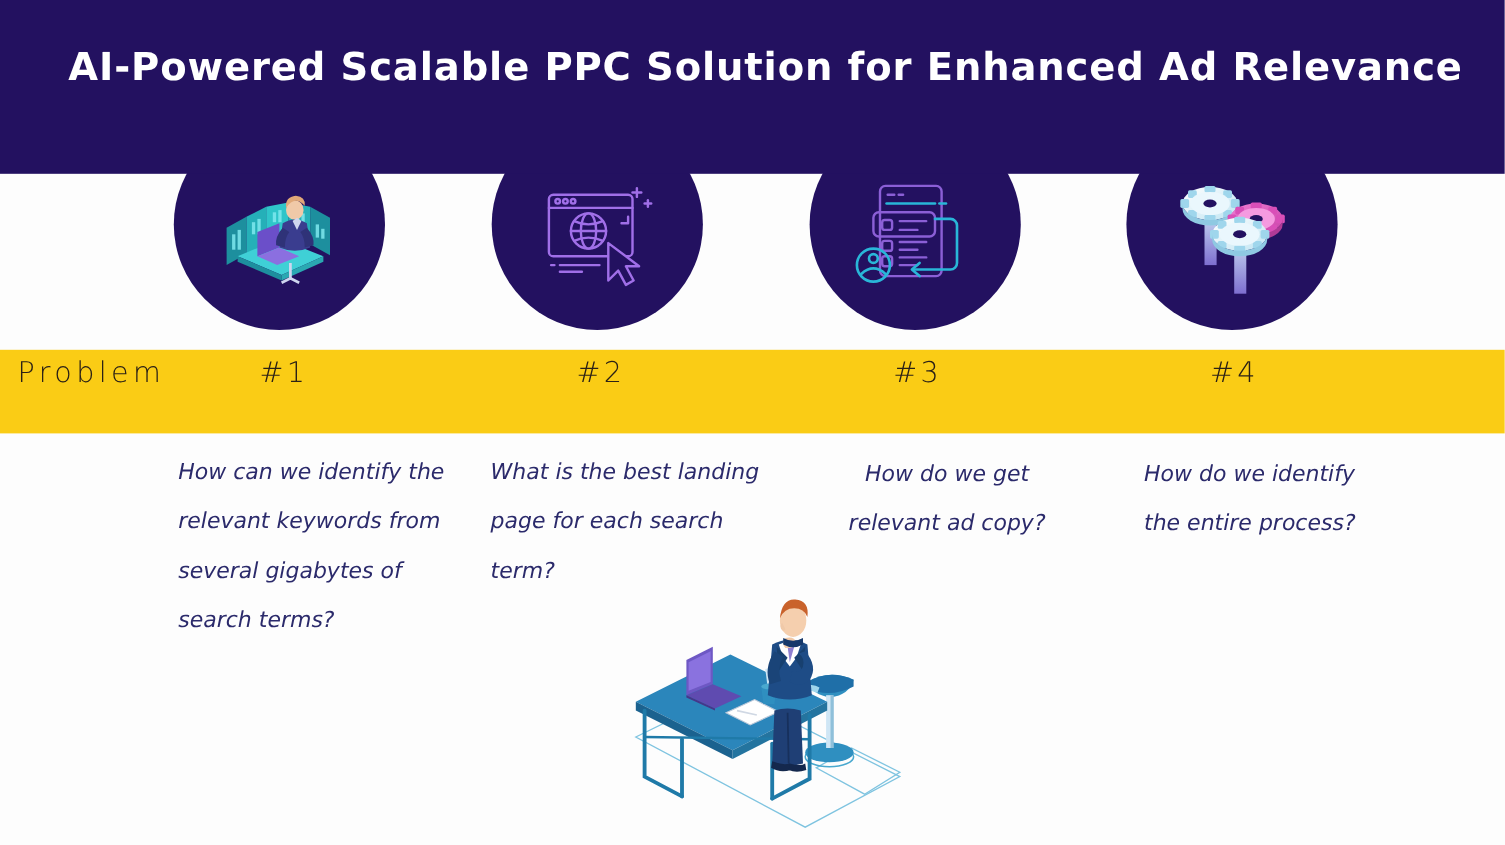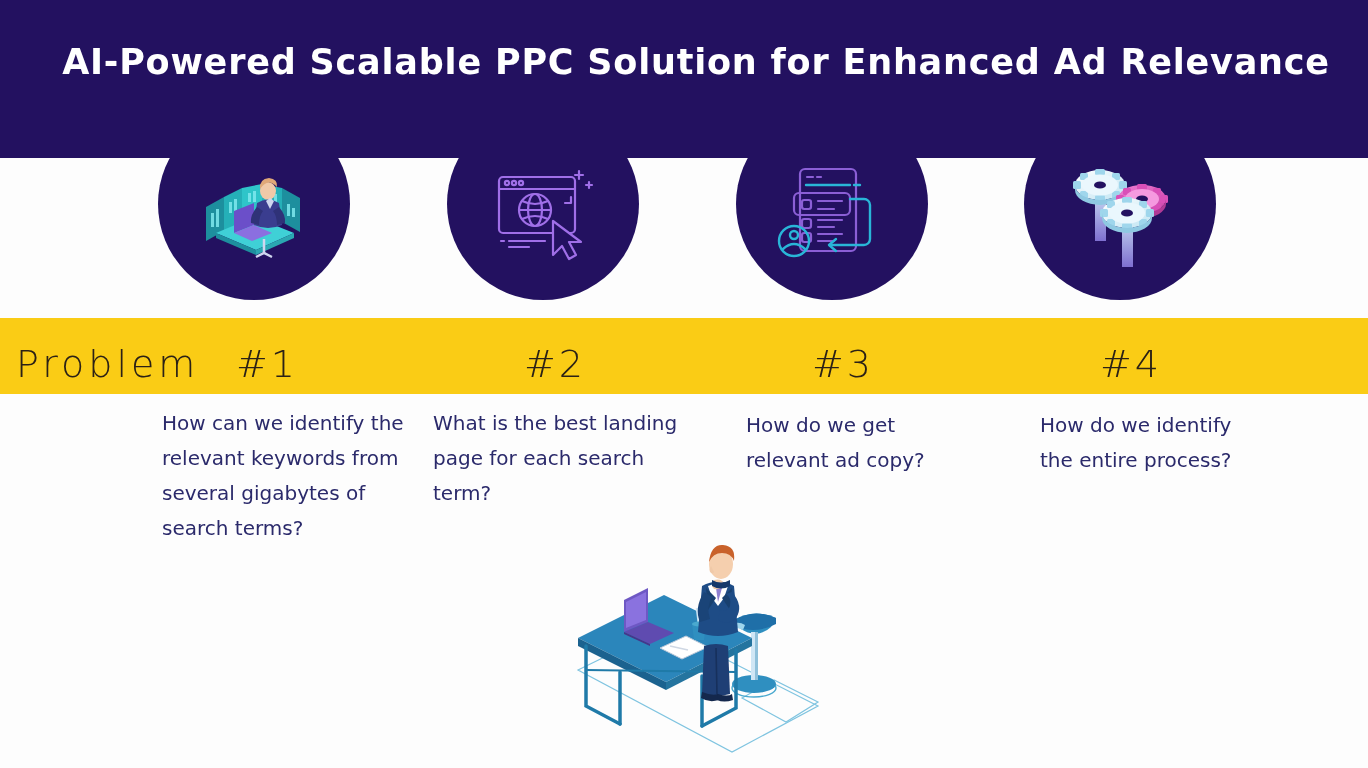--- a/index.html
+++ b/index.html
@@ -76,24 +76,24 @@
     position: absolute;
     left: 0;
     top: 318px;
     width: 1368px;
     height: 76px;
     background: #facc15;
     z-index: 3;
   }
   .band-label {
     position: absolute;
-    top: 342px;
+    top: 324px;
     color: #2b2116;
     font-family: "DejaVu Sans", sans-serif;
-    font-size: 38px;
+    font-size: 26px;
     font-weight: 300;
     letter-spacing: 3px;
     z-index: 4;
     white-space: nowrap;
   }
   .band-label.problem { left: 16px; letter-spacing: 4px; }
   .band-label.n1 { left: 236px; }
   .band-label.n2 { left: 524px; }
   .band-label.n3 { left: 812px; }
   .band-label.n4 { left: 1100px; }
@@ -106,26 +106,27 @@
     width: 1368px;
     height: 140px;
     z-index: 3;
   }
   .question-col {
     position: absolute;
     top: 0;
     color: #2b2a6b;
     font-family: "DejaVu Sans", sans-serif;
     font-size: 20px;
-    line-height: 35px;
+    line-height: 45px;
     font-weight: normal;
+    font-style: italic;
   }
   .question-col.q1 { left: 162px; width: 250px; }
-  .question-col.q2 { left: 433px; width: 250px; }
-  .question-col.q3 { left: 746px; width: 230px; top: 2px; }
+  .question-col.q2 { left: 446px; width: 250px; }
+  .question-col.q3 { left: 746px; width: 230px; top: 2px; text-align: center; }
   .question-col.q4 { left: 1040px; width: 230px; top: 2px; }
 
   
   .bottom-illustration {
     position: absolute;
     left: 556px;
     top: 520px;
     width: 290px;
     height: 240px;
     z-index: 3;

